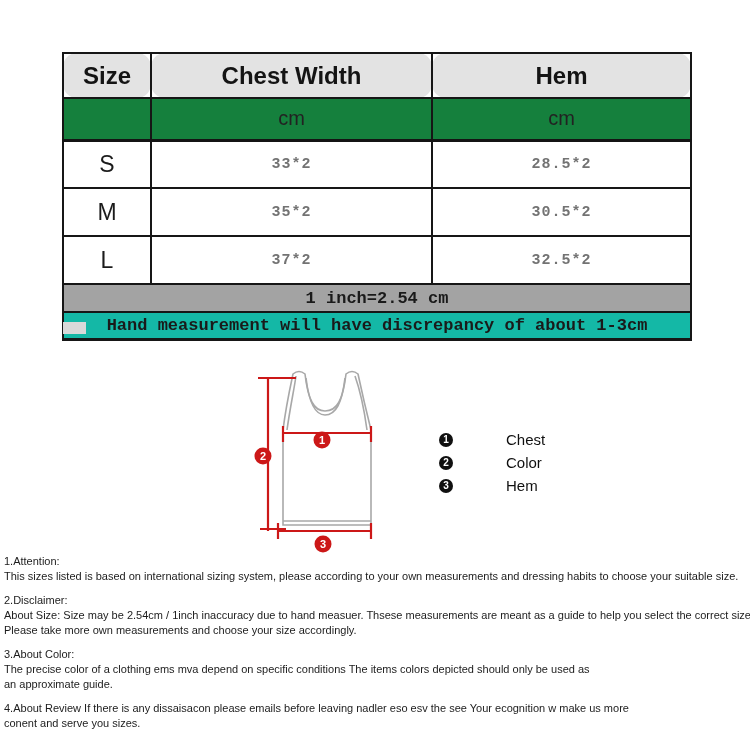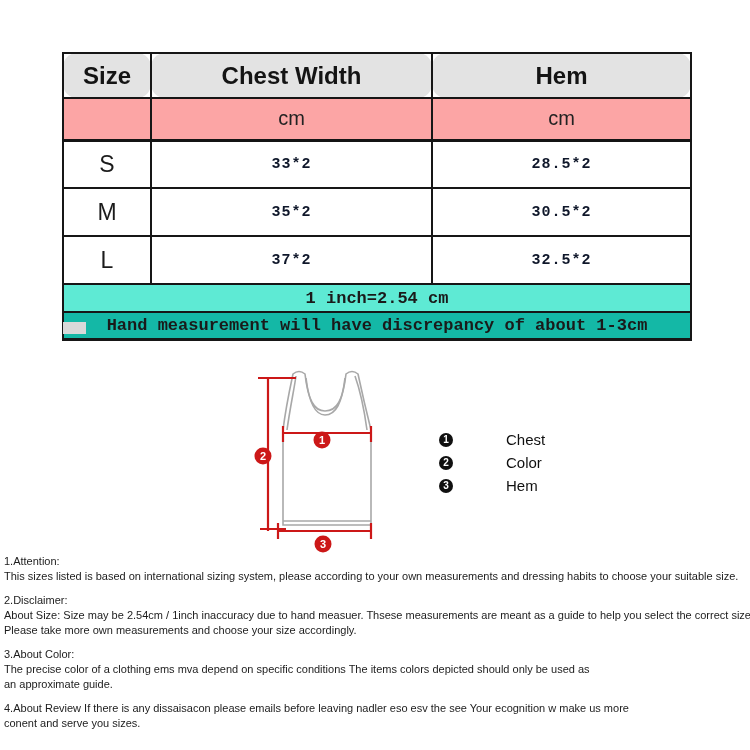--- a/index.html
+++ b/index.html
@@ -25,30 +25,30 @@
   .col-hem   { width: 259px; }
   .size-table th, .size-table td { text-align: center; vertical-align: middle; padding: 0; }
   .sep { border-right: 2px solid #161616; }
   .r-head th {
     height: 45px; background: #e3e3e3;
     font: 700 24px "Liberation Sans", sans-serif; color: #141414;
     border-bottom: 2px solid #161616;
     border-radius: 14px;
   }
   .r-unit th {
-    height: 42px; background: #fca5a5;
+    height: 42px; background: #15803d;
     font: 400 20px "Liberation Sans", sans-serif; color: #222;
     border-bottom: 3px solid #141414;
   }
   .r-data td { height: 48px; border-bottom: 2px solid #161616; background: #fff; }
   .cell-size { font: 400 23px "Liberation Sans", sans-serif; color: #1b1b1b; }
-  .cell-num  { font: 700 15px "Liberation Mono", monospace; color: #0f172a; letter-spacing: 1px; }
+  .cell-num  { font: 700 15px "Liberation Mono", monospace; color: #737373; letter-spacing: 1px; }
   .r-foot1 td {
     height: 28px; font: 700 17px "Liberation Mono", monospace;
-    border-bottom: 2px solid #161616; background: #5eead4;
+    border-bottom: 2px solid #161616; background: #a3a3a3;
   }
   .r-foot2 td { height: 27px; font: 700 17px "Liberation Mono", monospace; background: #14b8a6; }
 
   .smudge {
     position: absolute; left: 63px; top: 322px; width: 23px; height: 12px;
     background: #d9d9d9; z-index: 3;
   }
 
   
   .garment-svg { position: absolute; left: 248px; top: 362px; width: 150px; height: 200px; }

